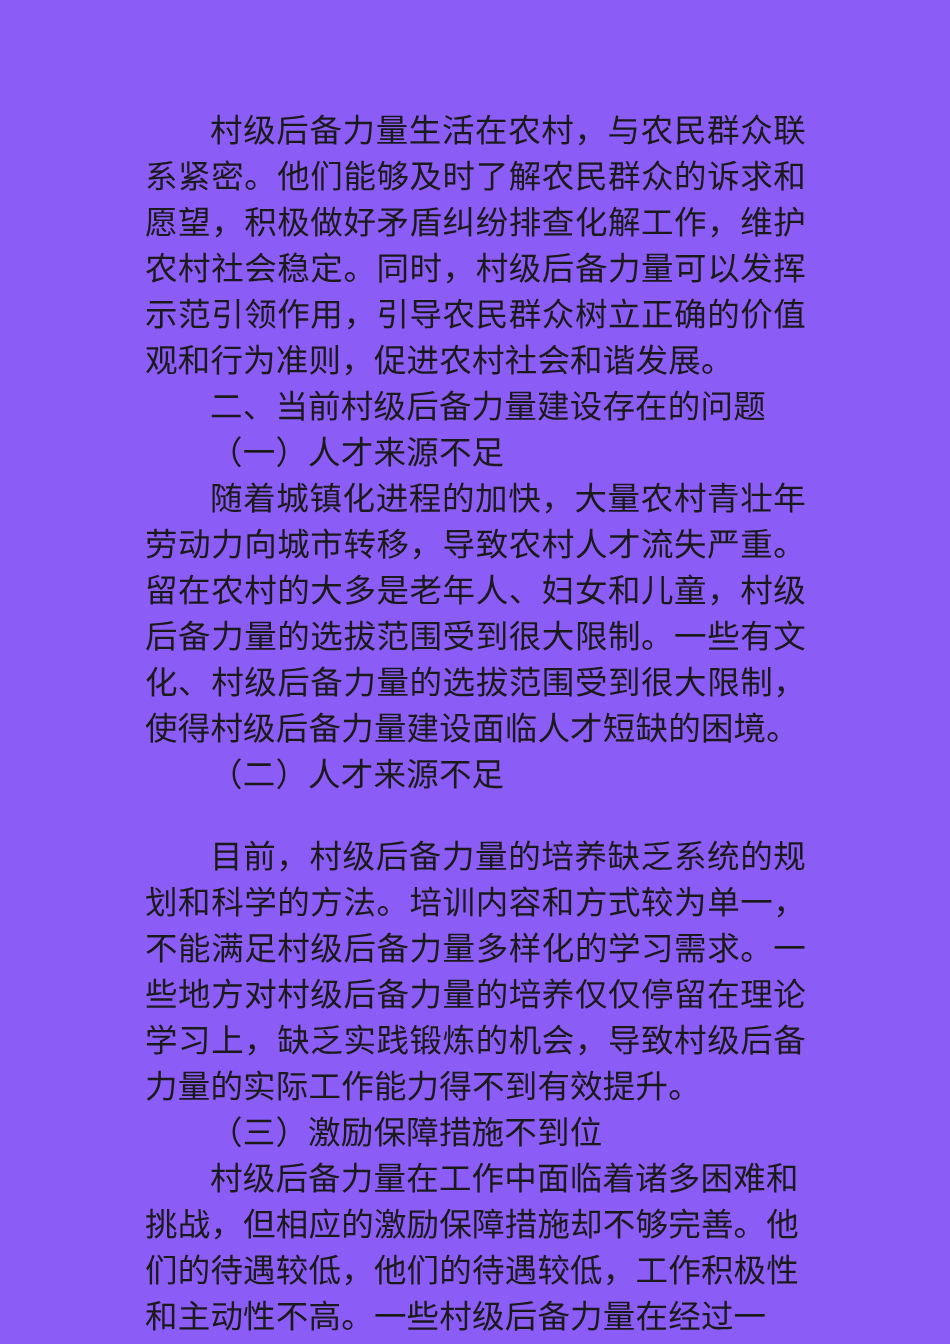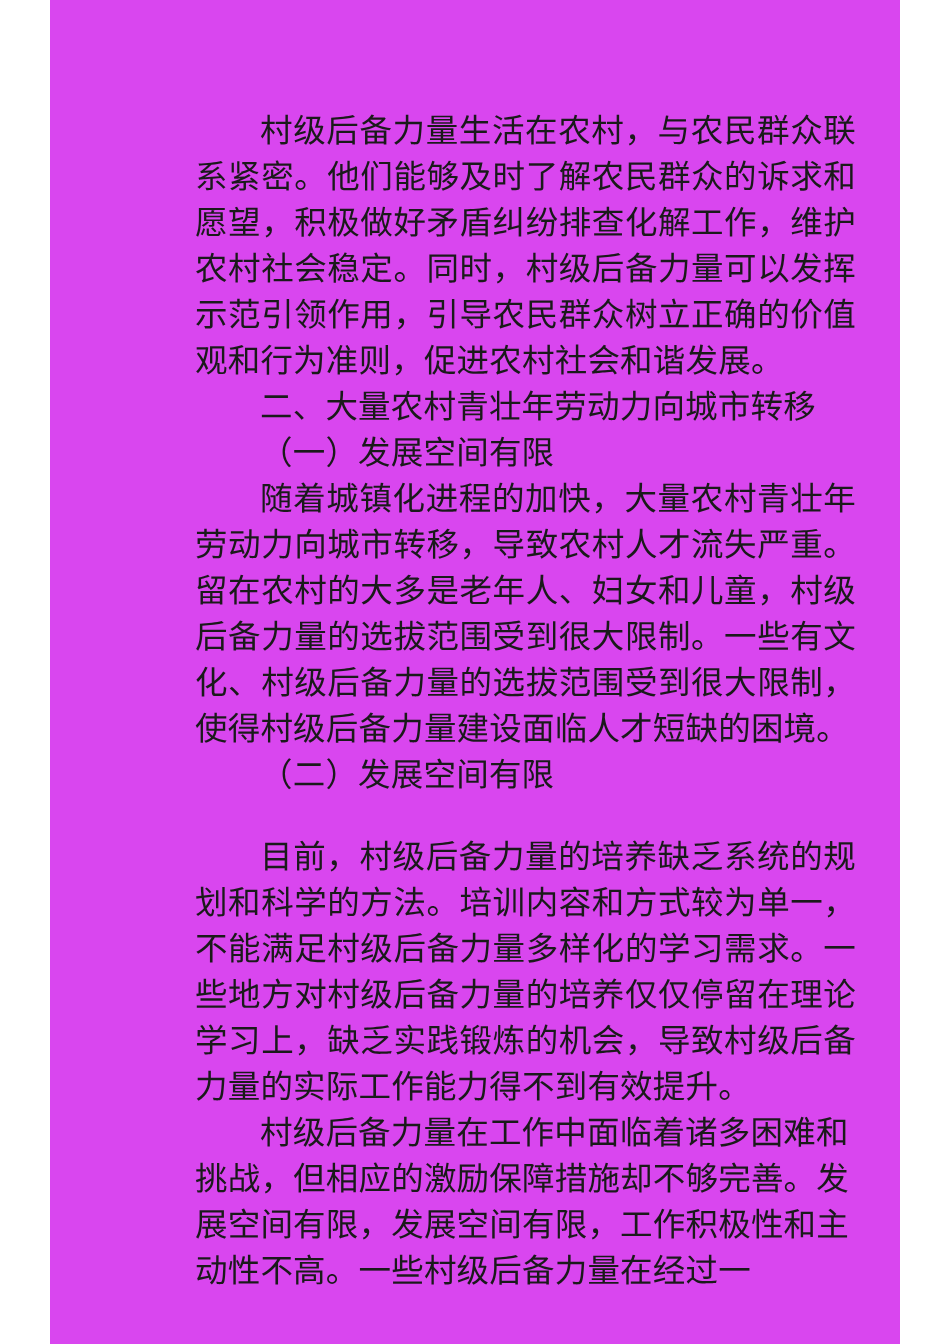--- a/index.html
+++ b/index.html
@@ -42,32 +42,33 @@
   .para.heading {
     text-align: left;
   }
   .para.last {
     text-align: left;
   }
 </style>
 </head>
 <body style="background: rgb(255, 255, 255);">
 
-<div id="page" style="background: #d946ef; width: 850px; height: 1344px;">
+<div id="page" style="background: #8b5cf6; width: 950px; height: 1344px;">
   <div id="doc-body">
 
     <p class="para" style="color: rgb(26, 26, 26);">村级后备力量生活在农村，与农民群众联系紧密。他们能够及时了解农民群众的诉求和愿望，积极做好矛盾纠纷排查化解工作，维护农村社会稳定。同时，村级后备力量可以发挥示范引领作用，引导农民群众树立正确的价值观和行为准则，促进农村社会和谐发展。</p>
 
-    <p class="para heading" style="color: rgb(26, 26, 26);">二、大量农村青壮年劳动力向城市转移</p>
+    <p class="para heading" style="color: rgb(26, 26, 26);">二、当前村级后备力量建设存在的问题</p>
 
-    <p class="para heading" style="color: rgb(26, 26, 26);">（一）发展空间有限</p>
+    <p class="para heading" style="color: rgb(26, 26, 26);">（一）人才来源不足</p>
 
     <p class="para" style="color: rgb(26, 26, 26);">随着城镇化进程的加快，大量农村青壮年劳动力向城市转移，导致农村人才流失严重。留在农村的大多是老年人、妇女和儿童，村级后备力量的选拔范围受到很大限制。一些有文化、村级后备力量的选拔范围受到很大限制，使得村级后备力量建设面临人才短缺的困境。</p>
 
-    <p class="para heading" style="color: rgb(26, 26, 26);">（二）发展空间有限</p>
+    <p class="para heading" style="color: rgb(26, 26, 26);">（二）人才来源不足</p>
 
     <p class="para" style="color: rgb(26, 26, 26); margin-top: 36px;">目前，村级后备力量的培养缺乏系统的规划和科学的方法。培训内容和方式较为单一，不能满足村级后备力量多样化的学习需求。一些地方对村级后备力量的培养仅仅停留在理论学习上，缺乏实践锻炼的机会，导致村级后备力量的实际工作能力得不到有效提升。</p>
 
+    <p class="para heading" style="color: rgb(26, 26, 26);">（三）激励保障措施不到位</p>
 
-    <p class="para last" style="color: rgb(26, 26, 26);">村级后备力量在工作中面临着诸多困难和挑战，但相应的激励保障措施却不够完善。发展空间有限，发展空间有限，工作积极性和主动性不高。一些村级后备力量在经过一</p>
+    <p class="para last" style="color: rgb(26, 26, 26);">村级后备力量在工作中面临着诸多困难和挑战，但相应的激励保障措施却不够完善。他们的待遇较低，他们的待遇较低，工作积极性和主动性不高。一些村级后备力量在经过一</p>
 
   </div>
 </div>
 
 </body></html>

